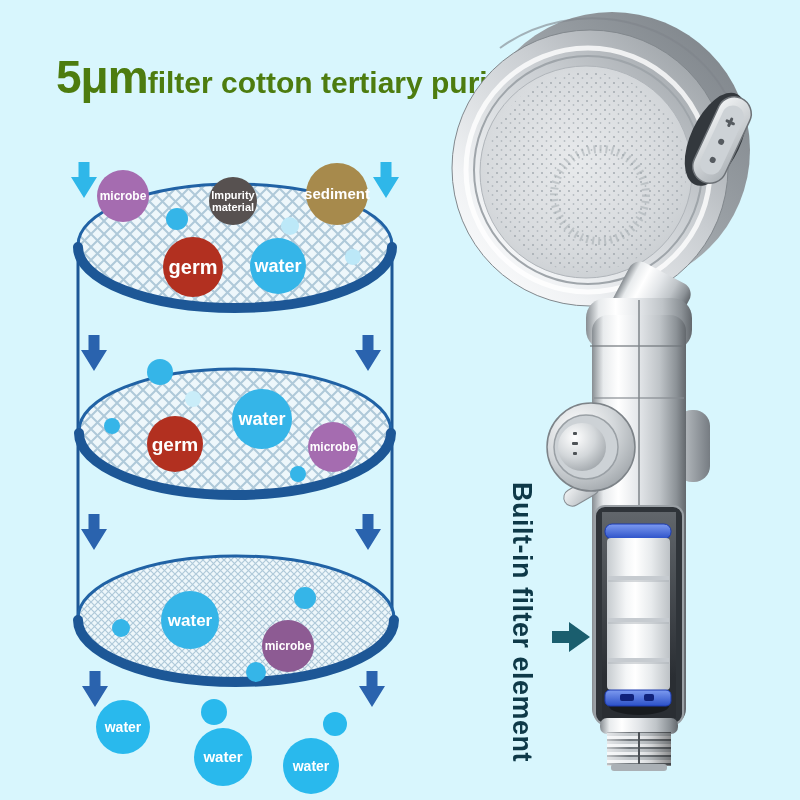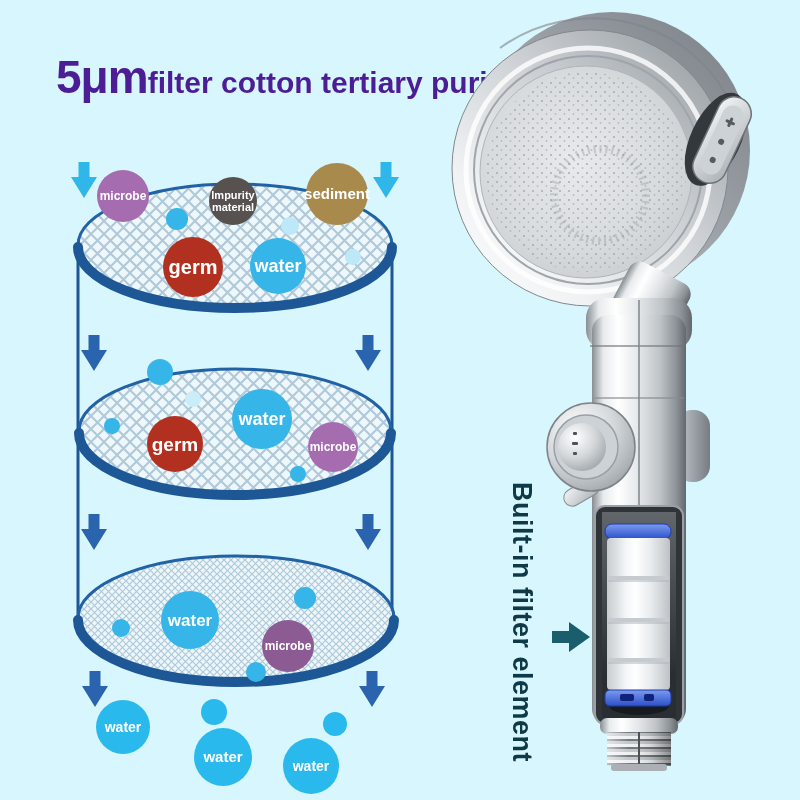--- a/index.html
+++ b/index.html
@@ -1,18 +1,18 @@
 <!DOCTYPE html>
 <html><head>
 <meta charset="utf-8">
 <style>
   html,body{margin:0;padding:0;}
   body{font-family:"Liberation Sans",sans-serif;}
   #stage{position:relative;width:800px;height:800px;background:#d8f6fd;overflow:hidden;}
-  #headline{position:absolute;left:56px;top:50px;display:flex;align-items:baseline;color:#4c1d95;white-space:nowrap;}
+  #headline{position:absolute;left:56px;top:50px;display:flex;align-items:baseline;color:#4d7c0f;white-space:nowrap;}
   #headline .big{font-size:46px;font-weight:700;letter-spacing:-1px;}
   #headline .rest{font-size:30px;font-weight:700;letter-spacing:0px;}
   #gfx{position:absolute;left:0;top:0;}
   #side-label{position:absolute;left:506px;top:482px;height:312px;writing-mode:vertical-rl;
     font-size:27px;font-weight:700;color:#0e3948;letter-spacing:0.5px;white-space:nowrap;}
   svg text{font-family:"Liberation Sans",sans-serif;}
 </style>
 </head>
 <body>
 

